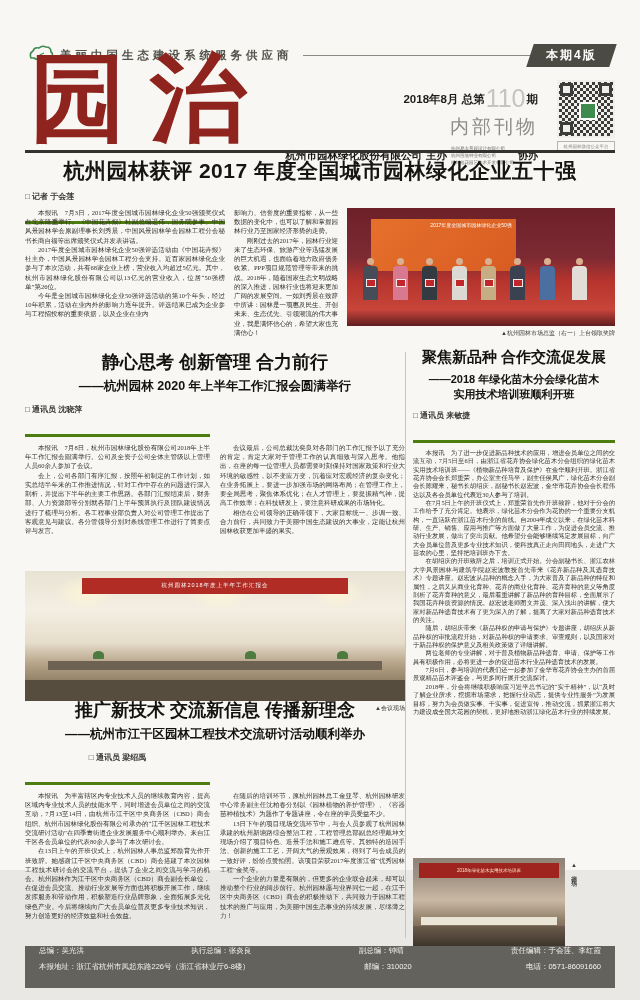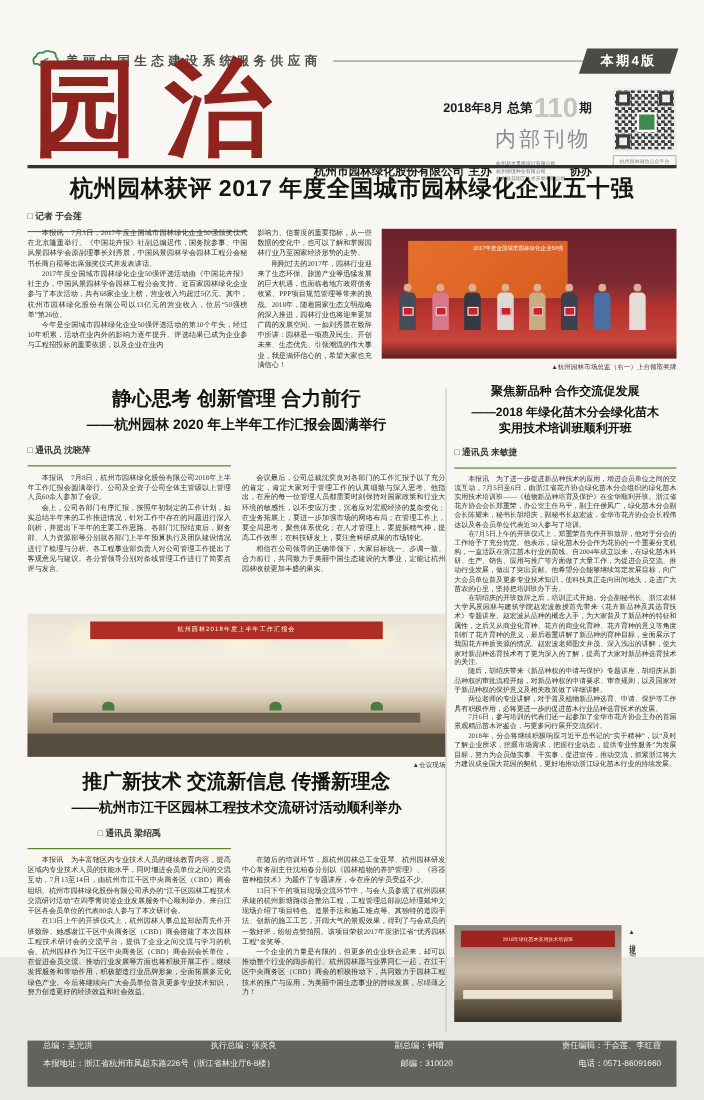--- a/index.html
+++ b/index.html
@@ -14,21 +14,21 @@
   .edition-badge{background:#4c4b43;color:#fff;transform:skewX(-18deg);padding:3px 16px;margin-right:2px;
           font-family:"Liberation Sans",sans-serif;font-weight:bold;font-size:12px;}
   .edition-badge i{display:inline-block;transform:skewX(18deg);font-style:normal;letter-spacing:2px;}
 
   .masthead{position:absolute;left:30px;top:50px;font-size:96px;line-height:1;font-weight:900;
           color:#8e241d;letter-spacing:24px;font-family:"DejaVu Serif","Liberation Serif",serif;}
 
   .issue-block{position:absolute;right:102px;top:84px;width:300px;text-align:right;
           font-family:"Liberation Sans",sans-serif;}
   .issue-line{font-size:11.5px;font-weight:bold;color:#1d1d1b;}
-  .issue-no{font-size:25px;color:#c4c4c1;font-weight:bold;vertical-align:-4px;margin:0 1px;}
+  .issue-no{font-size:25px;color:#c4c4c1;font-weight:normal;vertical-align:-4px;margin:0 1px;}
   .pub-type{font-size:19px;color:#8d8d8b;letter-spacing:3px;margin-top:1px;}
   .org-row{display:flex;align-items:center;justify-content:flex-end;margin-top:6px;gap:4px;}
   .organizer,.org-label{font-size:10.5px;font-weight:bold;color:#161613;white-space:nowrap;}
   .co-list{display:flex;flex-direction:column;text-align:left;font-size:4.5px;color:#6f6f6d;line-height:1.5;}
   .co-label{font-size:10px;font-weight:bold;color:#161613;}
 
   .qr-wrap{position:absolute;right:25px;top:80px;width:58px;}
   .qr{width:54px;height:54px;position:relative;border:2px solid #f0efec;
       background:repeating-conic-gradient(#3c3c3a 0% 25%, #f0efec 0% 50%) 0 0/6px 6px;}
   .qr::before,.qr::after{content:"";position:absolute;width:13px;height:13px;background:#f0efec;
@@ -40,21 +40,21 @@
       border:2px solid #fff;border-radius:2px;}
   .qr-caption{margin-top:3px;border:1px solid #b5b4b0;font-size:4.5px;color:#84837f;text-align:center;
       padding:2px 0;font-family:"Liberation Sans",sans-serif;white-space:nowrap;}
 
   .rule{position:absolute;left:25px;right:25px;top:150px;height:3px;background:#33322e;}
 
   
   .headline{position:absolute;left:25px;right:25px;top:157px;text-align:center;
       font-family:"Liberation Sans",sans-serif;font-weight:900;font-size:21px;color:#161511;letter-spacing:0.5px;}
   .byline{font-family:"Liberation Sans",sans-serif;font-size:8px;font-weight:bold;color:#3a3935;
-      border-bottom:1px solid #4d7c0f;padding-bottom:8px;}
+      border-bottom:3px solid #4d7c0f;padding-bottom:19px;}
   .bt{margin:0;text-indent:2em;text-align:justify;font-size:6.5px;line-height:1.42;color:#33312d;}
   .art-title{text-align:center;font-family:"Liberation Sans",sans-serif;font-weight:900;font-size:18px;color:#14130f;}
   .art-subtitle{text-align:center;font-family:"Liberation Sans",sans-serif;font-weight:bold;font-size:12.5px;
       margin-top:4px;color:#14130f;}
   .cols{display:flex;gap:10px;margin-top:6px;}
   .col{width:185px;overflow:hidden;}
   .photo-caption{font-size:6px;color:#3a3a36;text-align:right;margin-top:3px;}
 
   
   .byline1{position:absolute;left:25px;top:191px;width:200px;}
@@ -86,21 +86,21 @@
   .m-plant{position:absolute;width:11px;height:8px;background:#4c7a3f;border-radius:50% 50% 10% 10%;}
 
   
   .a3{position:absolute;left:25px;top:698px;width:380px;}
   .a3 .byline{width:185px;margin-top:9px;text-align:center;}
   .a3 .col{height:168px;}
 
   
   .v-divider{position:absolute;left:405px;top:352px;height:586px;width:1px;background:#c6c5c0;}
   .a4{position:absolute;left:413px;top:348px;width:202px;}
-  .a4 .art-title{font-size:11px;}
+  .a4 .art-title{font-size:15px;}
   .a4 .art-subtitle{font-size:11px;line-height:1.4;margin-top:5px;}
   .a4 .byline{display:block;width:100%;margin-top:7px;}
   .a4-body{margin-top:6px;height:404px;overflow:hidden;}
   .a4-body .bt{font-size:6.3px;line-height:1.33;}
   .a4-photo-row{display:flex;margin-top:5px;gap:4px;align-items:flex-start;}
   .photo-training{position:relative;width:152px;height:88px;overflow:hidden;
       background:linear-gradient(180deg,#8c8276 0%,#a39384 22%,#c9b9a4 48%,#8c7a64 72%,#57493d 100%);}
   .t-banner{position:absolute;top:6%;left:4%;right:4%;height:17%;background:#9f231e;color:#fbe3c9;
       font-size:4.5px;display:flex;align-items:center;justify-content:center;font-family:"Liberation Sans",sans-serif;}
   .t-table{position:absolute;bottom:24%;left:5%;right:5%;height:9%;background:#eae4d6;}

